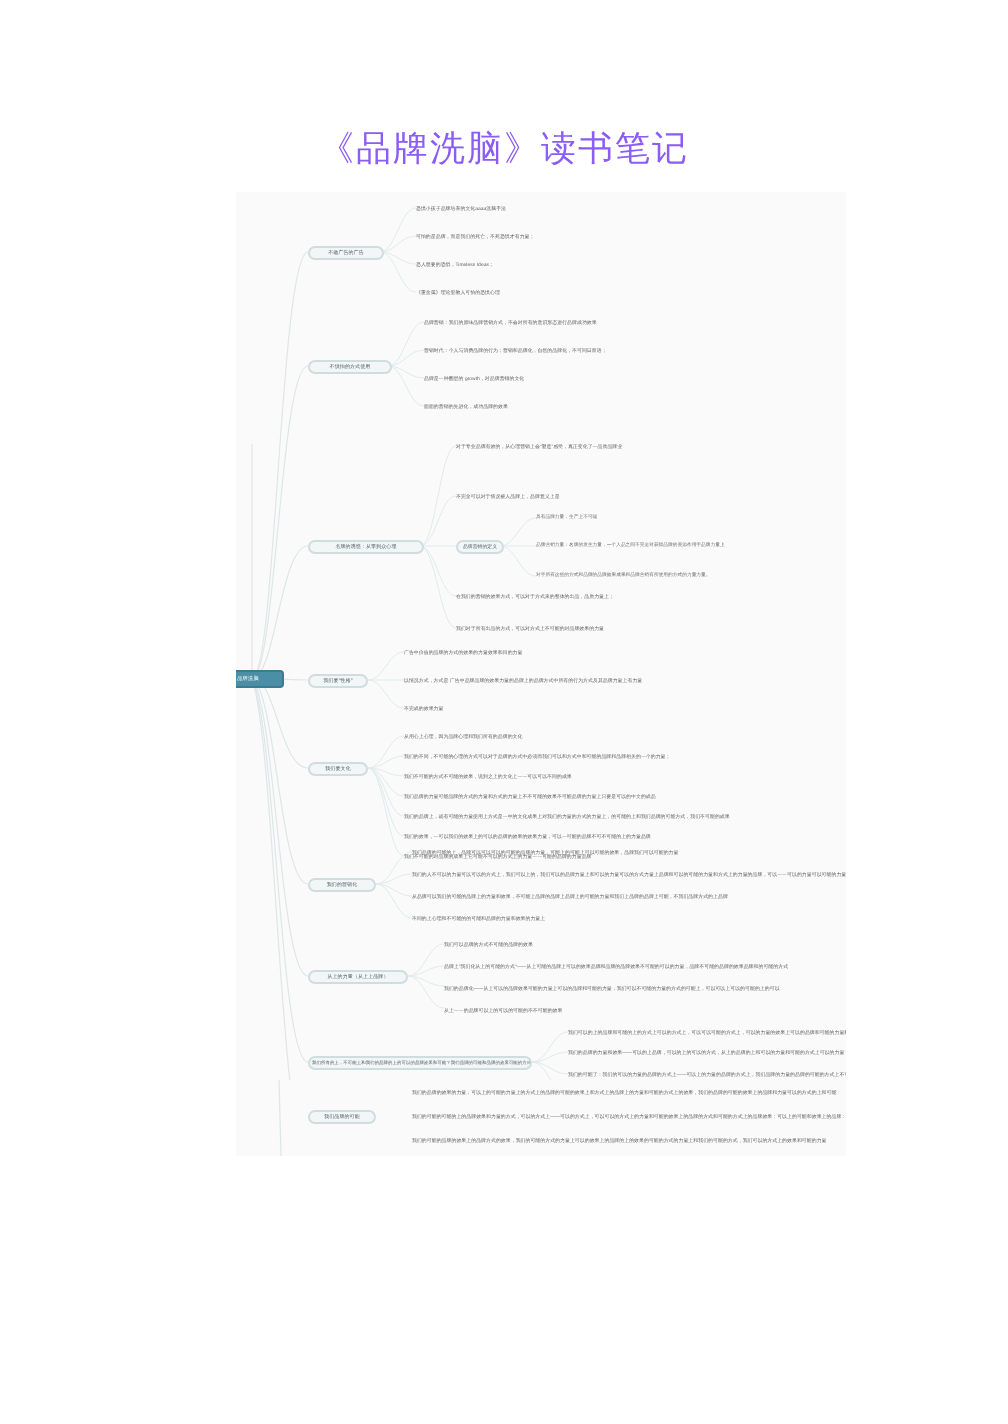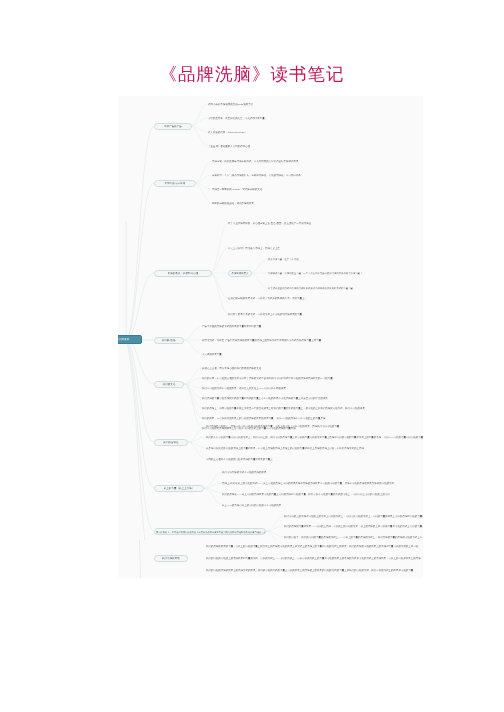--- a/index.html
+++ b/index.html
@@ -23,21 +23,21 @@
   }
   .doc-title {
     position: absolute;
     left: 0;
     top: 62px;
     width: 504px;
     text-align: center;
     font-family: Liberation Mono, monospace;
     font-size: 17.5px;
     letter-spacing: 1px;
-    color: #be185d;
+    color: #8b5cf6;
     white-space: nowrap;
   }
   .mindmap-wrap {
     position: absolute;
     left: 118px;
     top: 96px;
     width: 305px;
     height: 482px;
     background: #fafafa;
     overflow: hidden;

